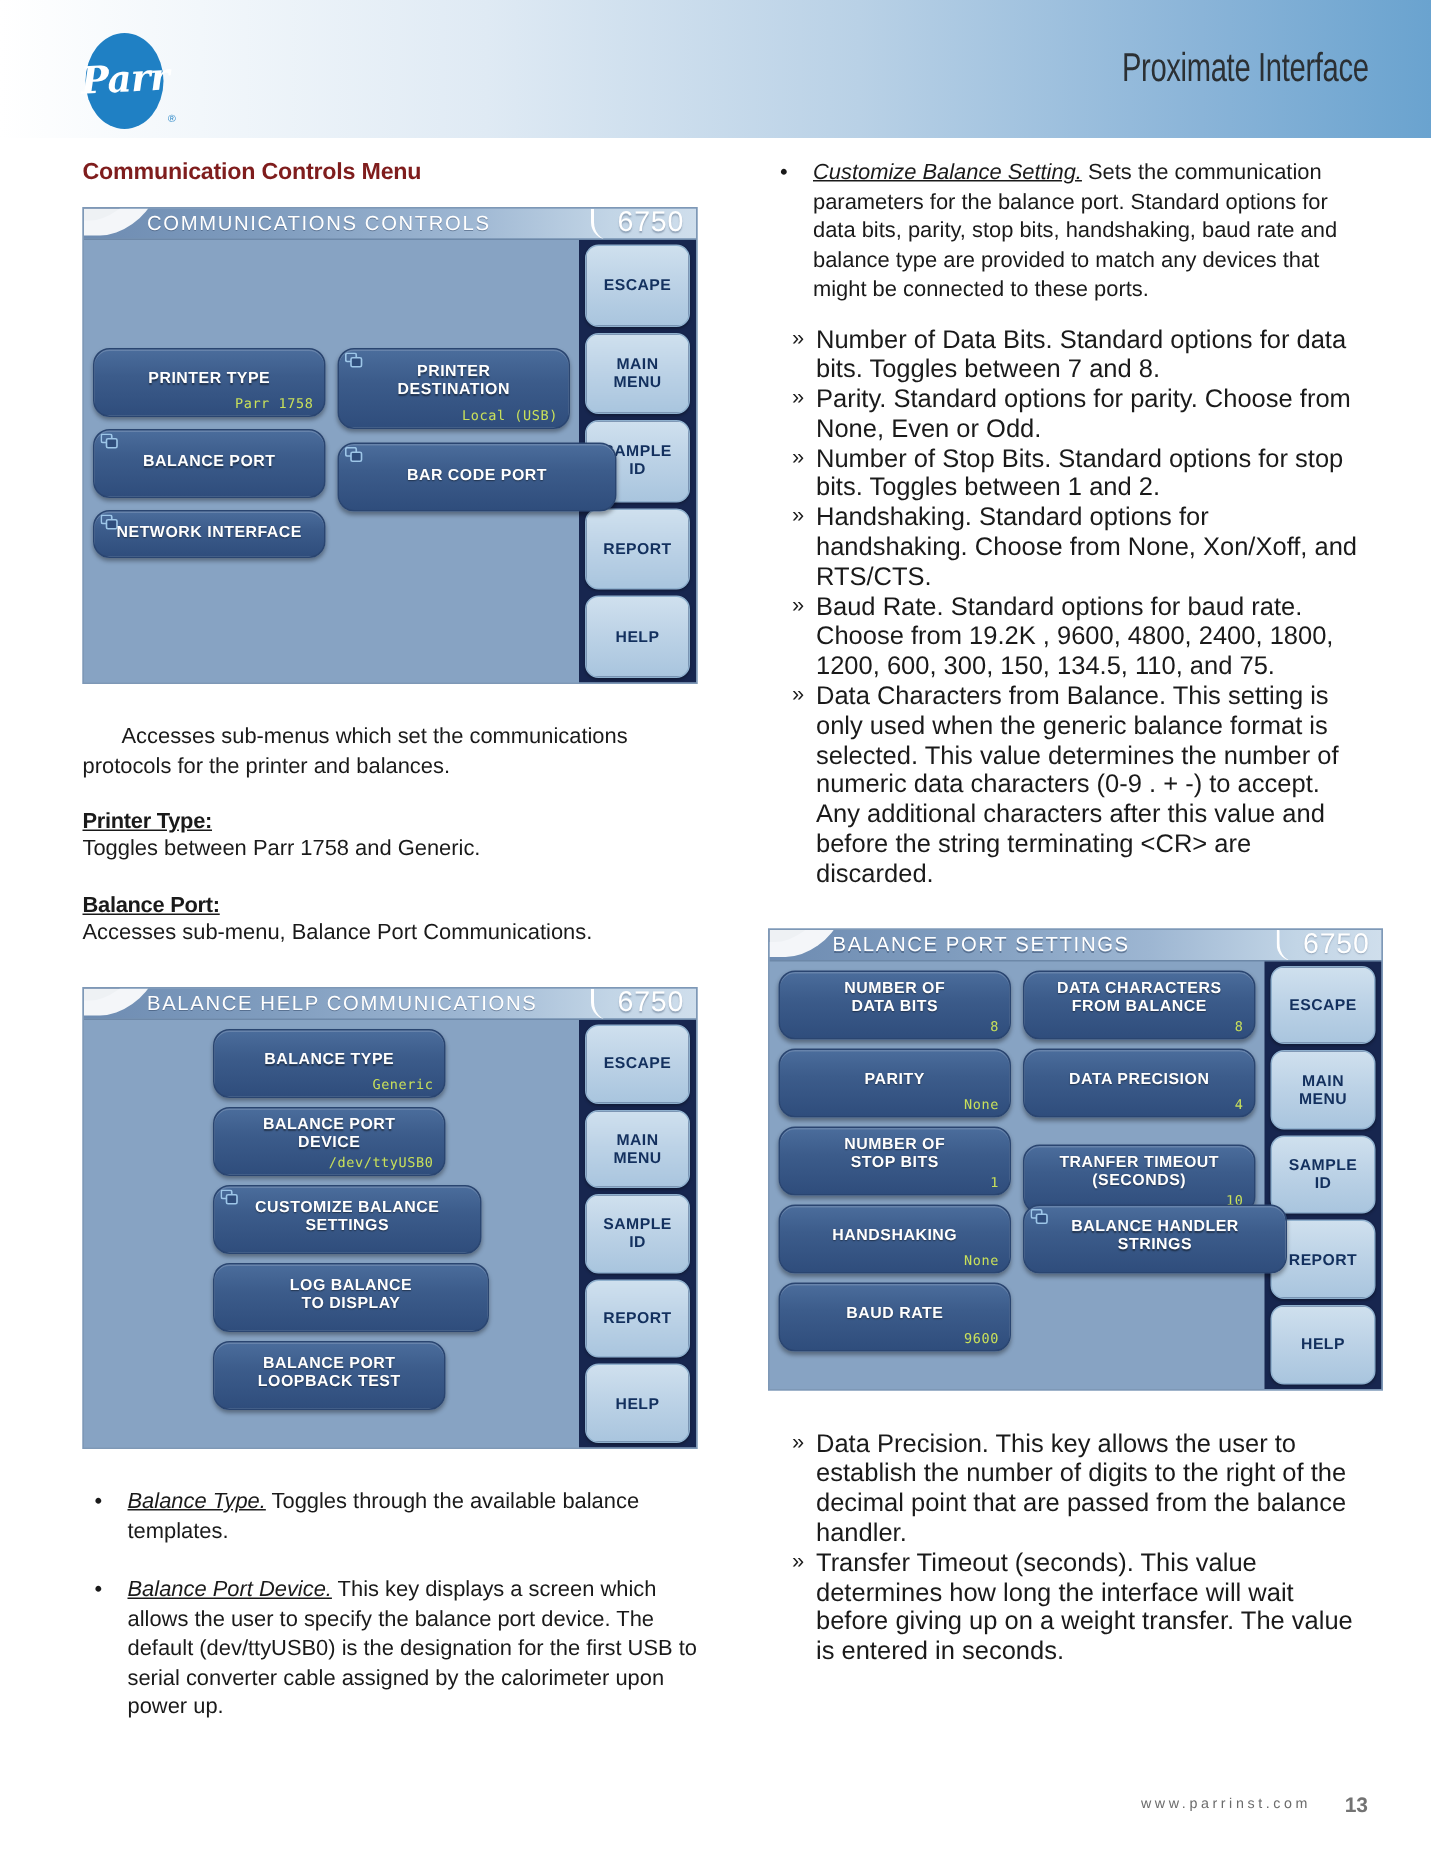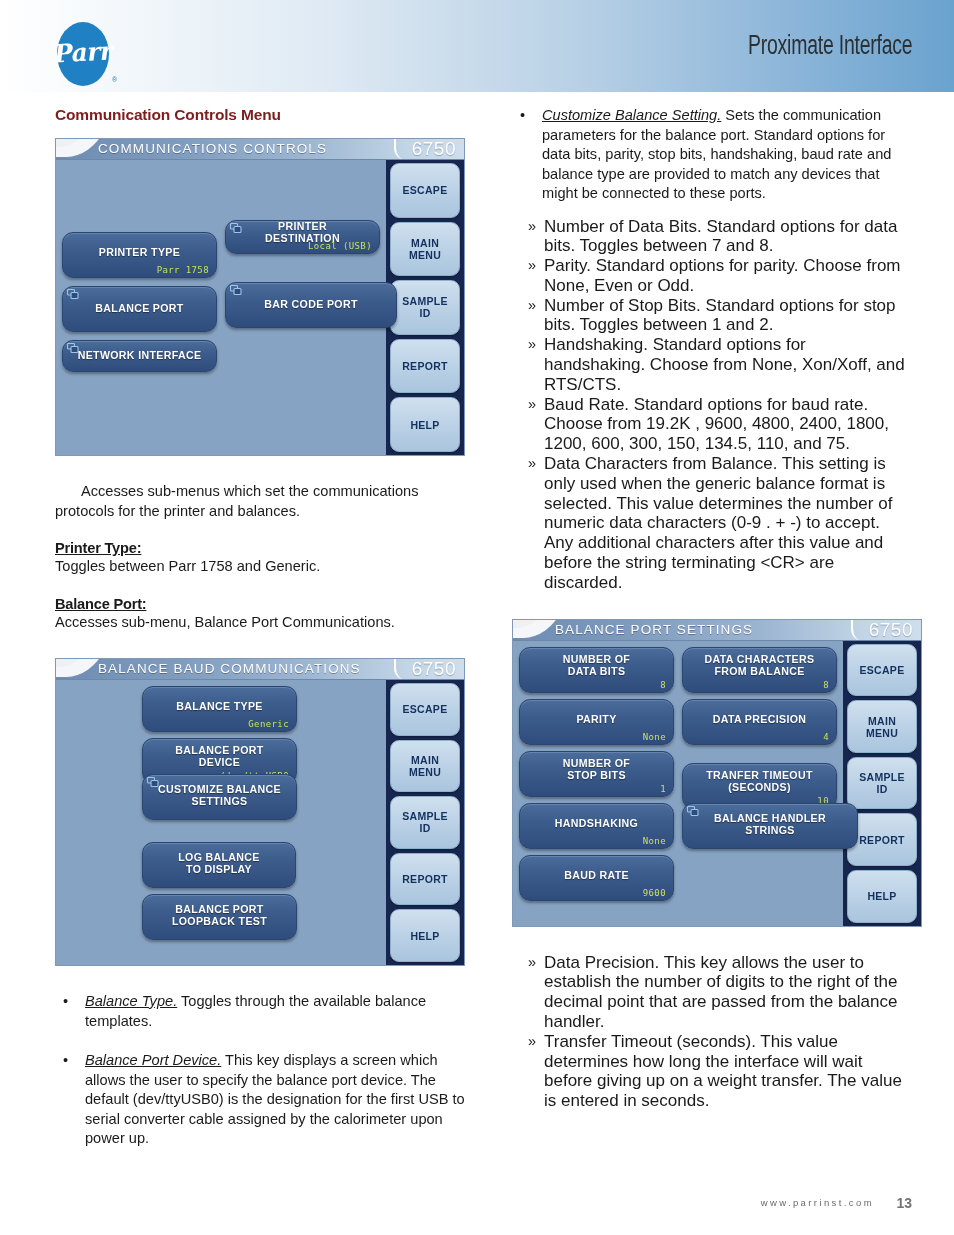--- a/index.html
+++ b/index.html
@@ -200,40 +200,40 @@
             <div class="model-curve"></div>
             <div class="model-num">6750</div>
           </div>
         </div>
         <div class="screen-body">
           <div class="screen-main" style="height: 295px;">
             <div class="mbtn tall" style="left: 6px; top: 72px; width: 155px; height: 46px;">
               <div class="mbtn-label">PRINTER TYPE</div>
               <div class="mbtn-value">Parr 1758</div>
             </div>
-            <div class="mbtn tall" style="left: 169px; top: 60px; width: 155px; height: 34px;">
+            <div class="mbtn tall" style="left: 169px; top: 72px; width: 155px; height: 54px;">
               <div class="link-icon">
                 <svg width="13" height="11" viewBox="0 0 13 11">
                   <rect x="0.5" y="0.5" width="7" height="5.5" rx="1" fill="none" stroke="#9dc6e8" stroke-width="1.1"></rect>
                   <rect x="4" y="3.5" width="7" height="6" rx="1" fill="#2f4d7c" stroke="#9dc6e8" stroke-width="1.1"></rect>
                 </svg>
               </div>
               <div class="mbtn-label">PRINTER<br>DESTINATION</div>
               <div class="mbtn-value">Local (USB)</div>
             </div>
             <div class="mbtn" style="left: 6px; top: 126px; width: 155px; height: 46px;">
               <div class="link-icon">
                 <svg width="13" height="11" viewBox="0 0 13 11">
                   <rect x="0.5" y="0.5" width="7" height="5.5" rx="1" fill="none" stroke="#9dc6e8" stroke-width="1.1"></rect>
                   <rect x="4" y="3.5" width="7" height="6" rx="1" fill="#2f4d7c" stroke="#9dc6e8" stroke-width="1.1"></rect>
                 </svg>
               </div>
               <div class="mbtn-label">BALANCE PORT</div>
             </div>
-            <div class="mbtn" style="left: 169px; top: 122px; width: 172px; height: 46px;">
+            <div class="mbtn" style="left: 169px; top: 135px; width: 186px; height: 46px;">
               <div class="link-icon">
                 <svg width="13" height="11" viewBox="0 0 13 11">
                   <rect x="0.5" y="0.5" width="7" height="5.5" rx="1" fill="none" stroke="#9dc6e8" stroke-width="1.1"></rect>
                   <rect x="4" y="3.5" width="7" height="6" rx="1" fill="#2f4d7c" stroke="#9dc6e8" stroke-width="1.1"></rect>
                 </svg>
               </div>
               <div class="mbtn-label">BAR CODE PORT</div>
             </div>
             <div class="mbtn" style="left: 6px; top: 180px; width: 155px; height: 32px;">
               <div class="link-icon">
@@ -276,46 +276,46 @@
   <div class="gap-md"></div>
   <div class="subhead">Balance Port:</div>
   <p class="body">Accesses sub-menu, Balance Port Communications.</p>
 
   <div class="gap-lg"></div>
   <div id="screen-1">
       <div class="screen">
         <div class="screen-titlebar">
           <div class="swoosh2"></div>
           <div class="swoosh"></div>
-          <div class="screen-title-text">BALANCE BAUD COMMUNICATIONS</div>
+          <div class="screen-title-text">BALANCE HELP COMMUNICATIONS</div>
           <div class="model-wrap">
             <div class="model-curve"></div>
             <div class="model-num">6750</div>
           </div>
         </div>
         <div class="screen-body">
           <div class="screen-main" style="height: 285px;">
             <div class="mbtn tall" style="left: 86px; top: 6px; width: 155px; height: 46px;">
               <div class="mbtn-label">BALANCE TYPE</div>
               <div class="mbtn-value">Generic</div>
             </div>
             <div class="mbtn tall" style="left: 86px; top: 58px; width: 155px; height: 46px;">
               <div class="mbtn-label">BALANCE PORT<br>DEVICE</div>
               <div class="mbtn-value">/dev/ttyUSB0</div>
             </div>
-            <div class="mbtn" style="left: 86px; top: 94px; width: 155px; height: 46px;">
+            <div class="mbtn" style="left: 86px; top: 110px; width: 179px; height: 46px;">
               <div class="link-icon">
                 <svg width="13" height="11" viewBox="0 0 13 11">
                   <rect x="0.5" y="0.5" width="7" height="5.5" rx="1" fill="none" stroke="#9dc6e8" stroke-width="1.1"></rect>
                   <rect x="4" y="3.5" width="7" height="6" rx="1" fill="#2f4d7c" stroke="#9dc6e8" stroke-width="1.1"></rect>
                 </svg>
               </div>
               <div class="mbtn-label">CUSTOMIZE BALANCE<br>SETTINGS</div>
             </div>
-            <div class="mbtn" style="left: 86px; top: 162px; width: 154px; height: 46px;">
+            <div class="mbtn" style="left: 86px; top: 162px; width: 184px; height: 46px;">
               <div class="mbtn-label">LOG BALANCE<br>TO DISPLAY</div>
             </div>
             <div class="mbtn" style="left: 86px; top: 214px; width: 155px; height: 46px;">
               <div class="mbtn-label">BALANCE PORT<br>LOOPBACK TEST</div>
             </div>
           </div>
           <div class="screen-side">
             <div class="side-btn">
               <span>ESCAPE</span>
             </div>

